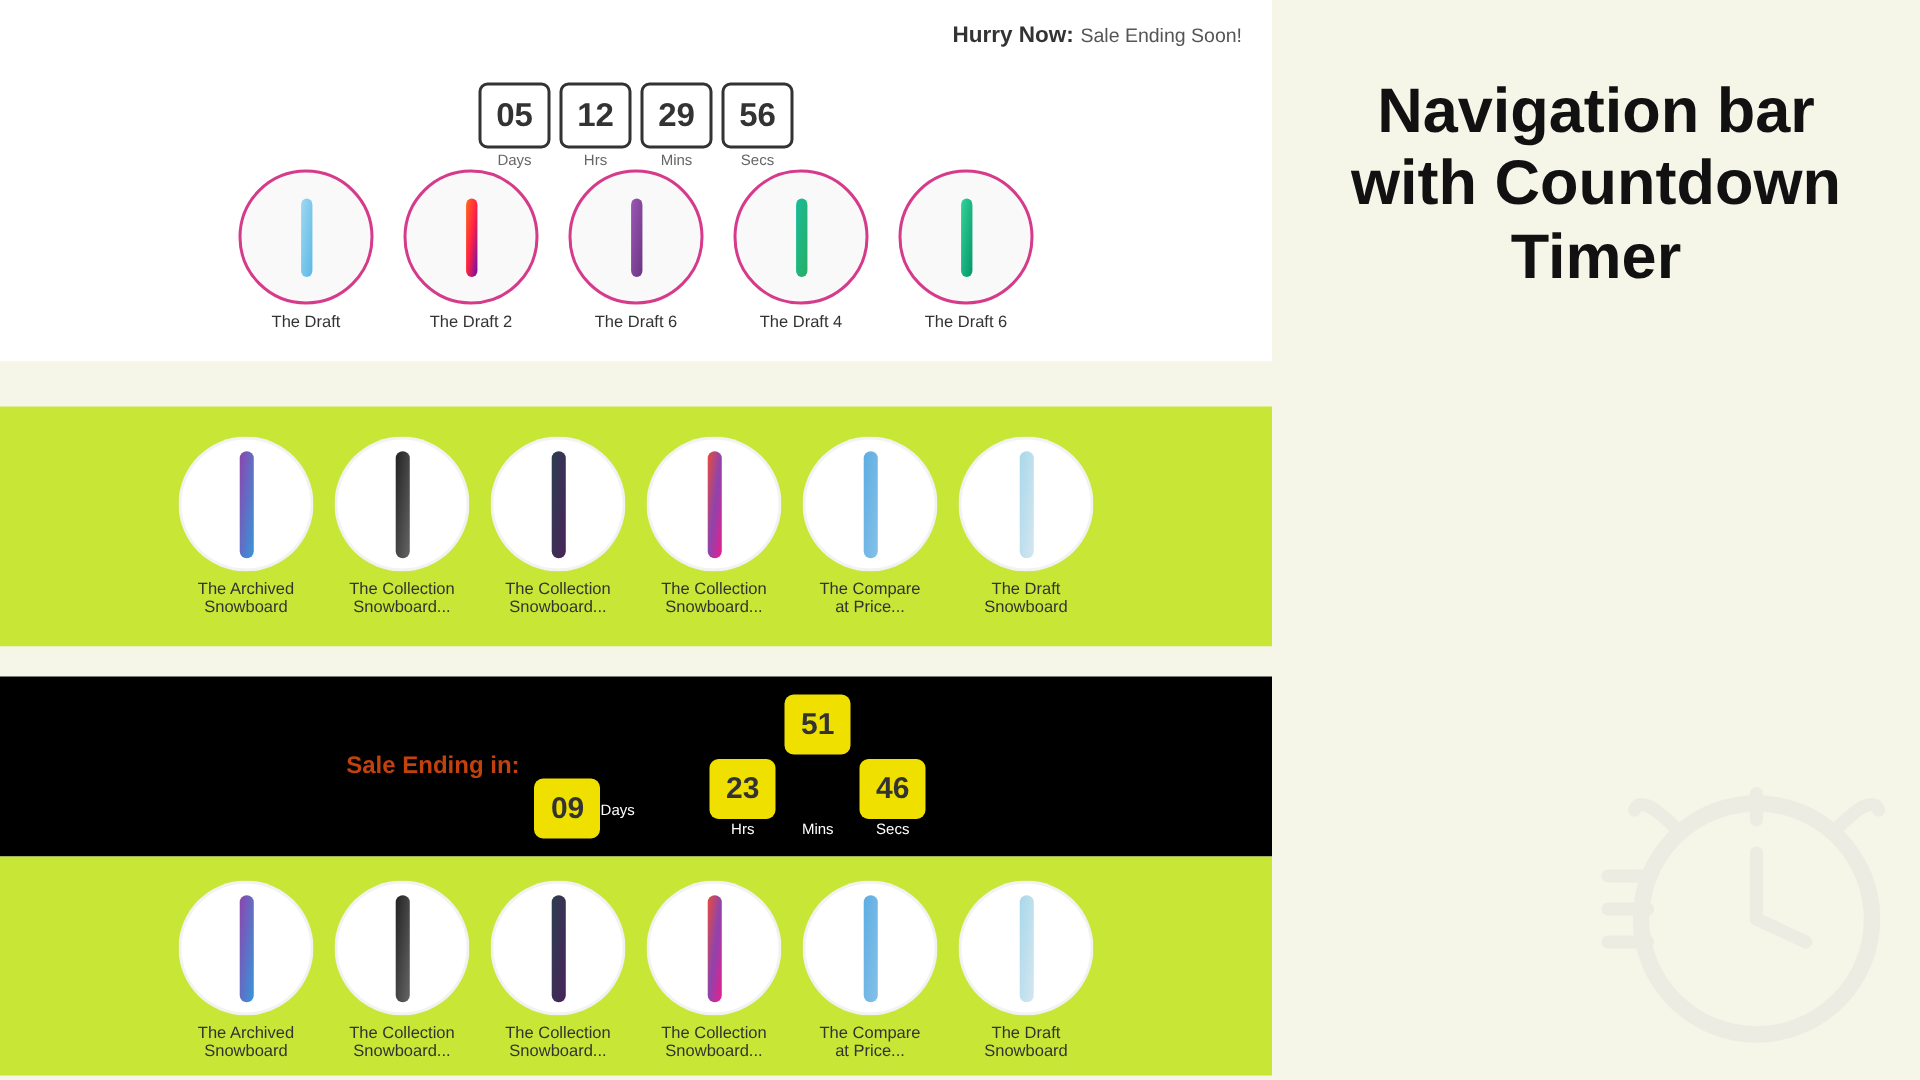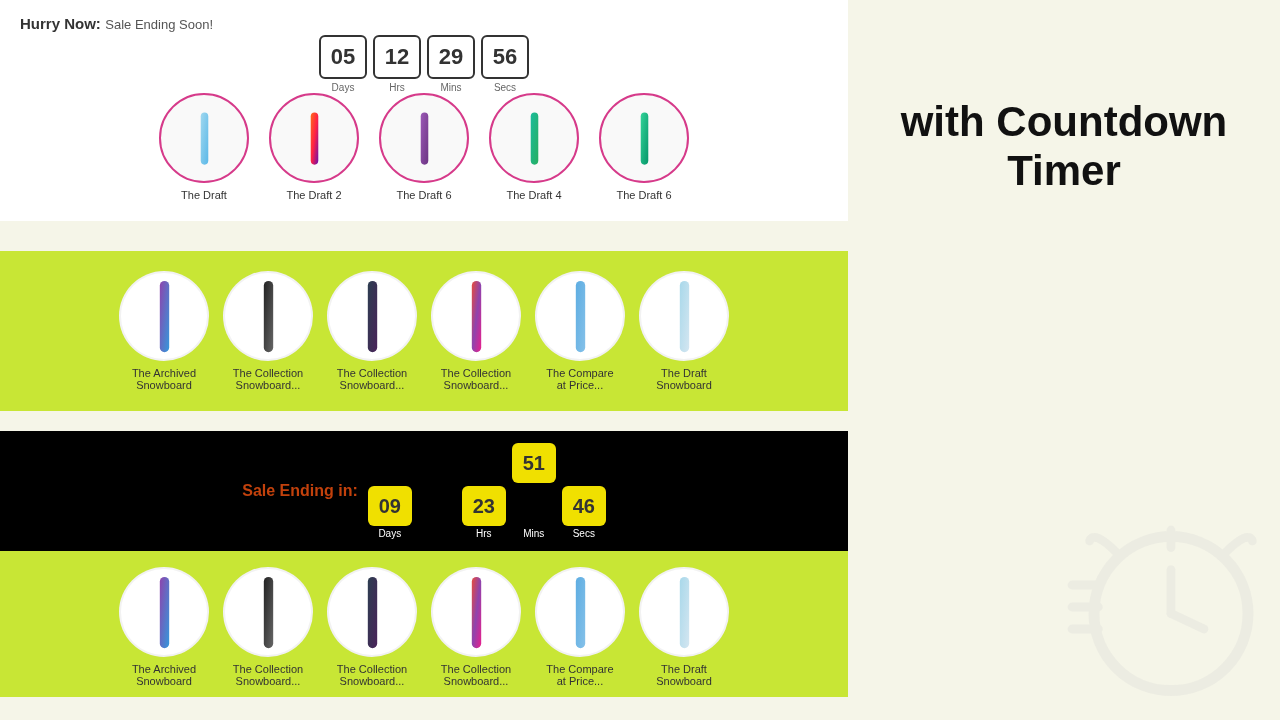--- a/index.html
+++ b/index.html
@@ -32,22 +32,22 @@
     }
 
     
     .section-white {
       background: #ffffff;
       padding: 15px 20px 20px;
       width: 100%;
     }
 
     .countdown-header {
-      text-align: left;
-      margin-bottom: 2px;
+      text-align: right;
+      margin-bottom: 22px;
     }
 
     .countdown-header .hurry {
       font-size: 15px;
       font-weight: bold;
       color: #333;
     }
 
     .countdown-header .sale-text {
       font-size: 13px;
@@ -410,21 +410,21 @@
         <span class="product-name">The Draft<br>Snowboard</span>
       </div>
     </div>
   </div>
 
   <div style="height: 20px; background: #f5f5e8;"></div>
 
   <div class="section-dark">
     <span class="section-dark-label">Sale Ending in:</span>
     <div style="display:flex;gap:6px;align-items:flex-end;">
-      <div style="display:flex;flex-direction:column;align-items:center;">
+      <div style="display:flex;flex-direction:row;align-items:center;">
         <div class="timer-digit-yellow">09</div>
         <span style="color:#fff;font-size:10px;margin-top:2px;">Days</span>
       </div>
       <div style="display:flex;flex-direction:column;align-items:center;padding-left:44px;">
         <div class="timer-digit-yellow">23</div>
         <span style="color:#fff;font-size:10px;margin-top:2px;">Hrs</span>
       </div>
       <div style="display:flex;flex-direction:column;align-items:center;gap:43px;">
         <div class="timer-digit-yellow">51</div>
         <span style="color:#fff;font-size:10px;margin-top:2px;">Mins</span>
@@ -529,21 +529,21 @@
         </div>
         <span class="product-name">The Draft<br>Snowboard</span>
       </div>
     </div>
   </div>
 
 </div>
 
 <div class="right-panel">
   <div class="right-title">
-    <br>
+    <span>Navigation bar</span><br>
     <span>with Countdown</span><br>
     <span>Timer</span>
   </div>
 
   <div class="timer-icon">
     <svg width="220" height="220" viewBox="0 0 100 100" fill="none" xmlns="http://www.w3.org/2000/svg">
 
       <circle cx="55" cy="58" r="35" stroke="#ccc" stroke-width="5" fill="none"></circle>
 
       <line x1="55" y1="58" x2="55" y2="38" stroke="#ccc" stroke-width="4" stroke-linecap="round"></line>

